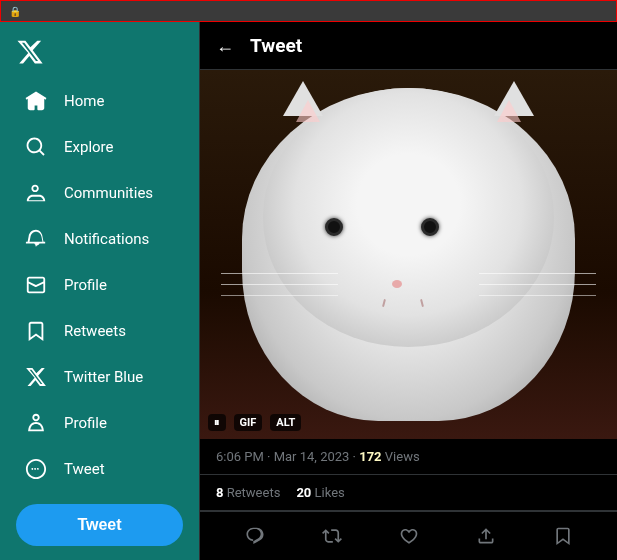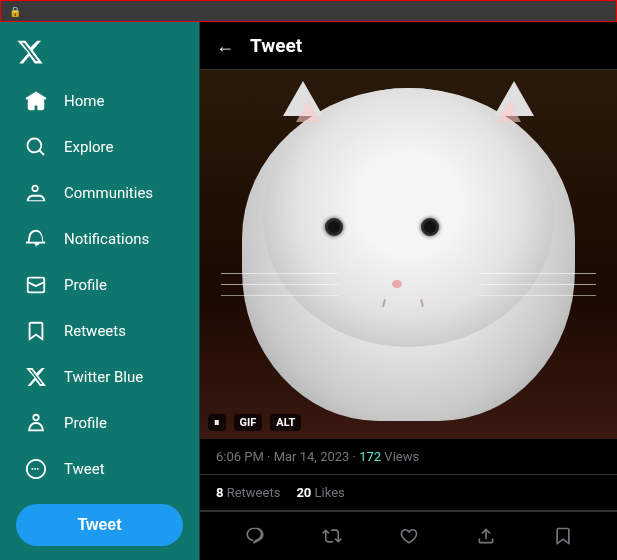--- a/index.html
+++ b/index.html
@@ -164,22 +164,22 @@
     
     .tweet-info {
       padding: 10px 16px;
       border-bottom: 1px solid #2f3336;
     }
     .tweet-meta {
       font-size: 13px;
       color: #71767b;
     }
     .tweet-meta strong {
-      color: #5eead4;
-      font-weight: 400;
+      color: #fef9c3;
+      font-weight: 700;
     }
     .tweet-stats {
       display: flex;
       gap: 16px;
       padding: 10px 16px;
       border-bottom: 1px solid #2f3336;
       font-size: 13px;
       color: #71767b;
       text-align: right;
     }

